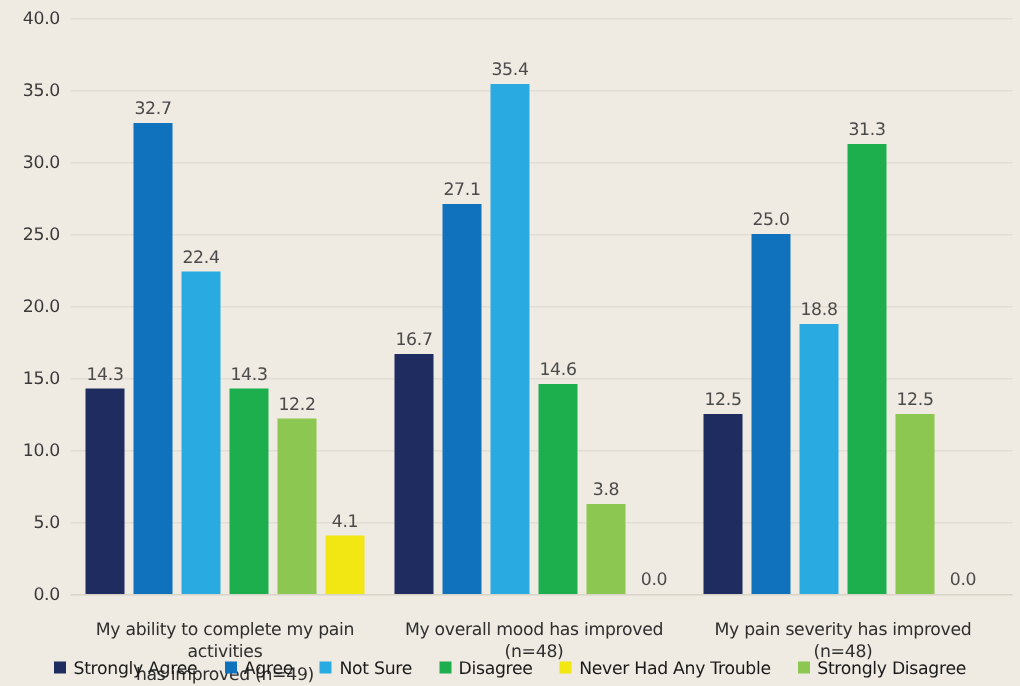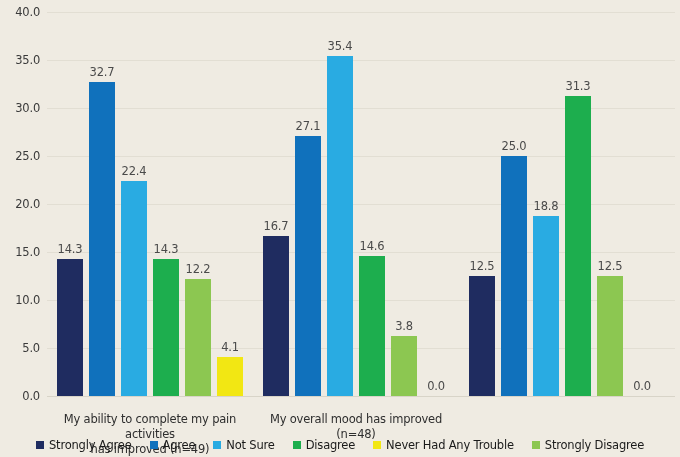--- a/index.html
+++ b/index.html
@@ -225,20 +225,23 @@
           <div class="bar-slot">
             <span class="bar-label" style="bottom: 123px;">12.5</span>
             <div class="bar" title="Strongly Disagree: 12.5" style="height: 120px; background: rgb(140, 199, 81);"></div>
           </div>
           <div class="bar-slot">
             <span class="bar-label" style="bottom: 3px;">0.0</span>
             <div class="bar" title="Never Had Any Trouble: 0.0" style="height: 0px; background: rgb(242, 231, 19);"></div>
           </div>
         </div>
       </div>
+      <div class="group-label" style="left: 422px; width: 186px;">
+        <div>My pain severity has improved (n=48)</div>
+      </div>
     </div>
 
   <div id="legend">
       <div class="legend-item">
         <span class="legend-swatch" style="background: rgb(31, 44, 96);"></span>
         <span class="legend-text">Strongly Agree</span>
       </div>
       <div class="legend-item">
         <span class="legend-swatch" style="background: rgb(16, 113, 188);"></span>
         <span class="legend-text">Agree</span>

